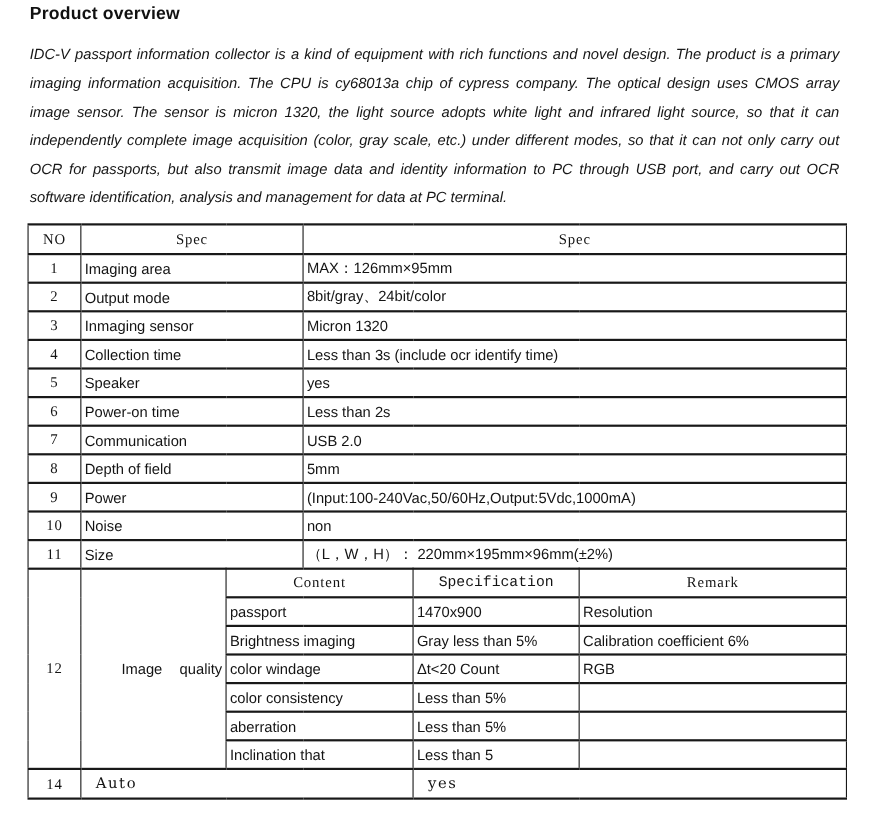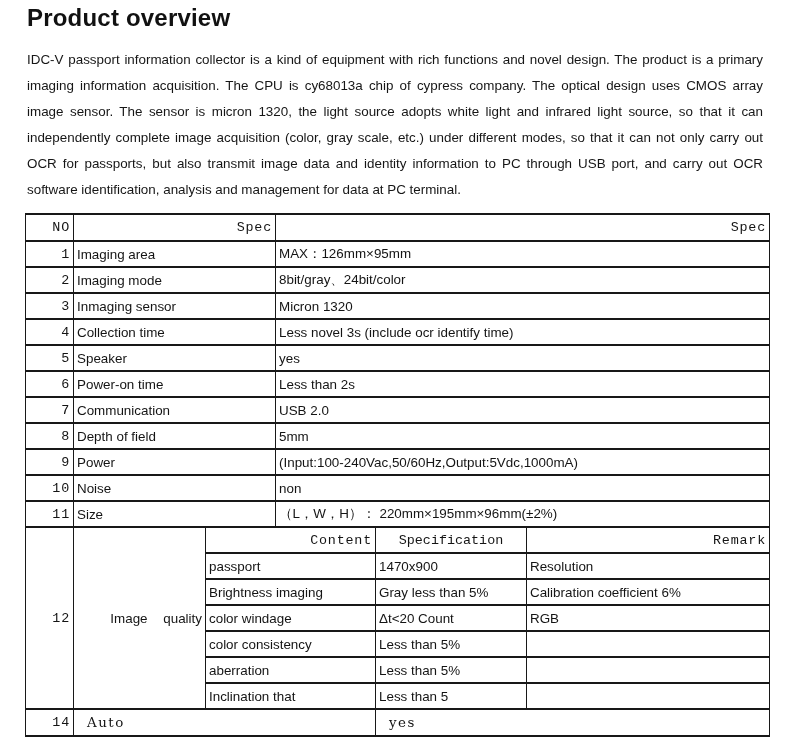--- a/index.html
+++ b/index.html
@@ -6,29 +6,30 @@
   body {
     width: 790px; height: 743px;
     background: #ffffff;
     color: #1b1b1b;
     font-family: "Liberation Sans", sans-serif;
     overflow: hidden;
   }
   .page { width: 790px; height: 743px; box-sizing: border-box; padding: 2px 27px 0 27px; }
 
   .h-title {
-    font-size: 24px; font-weight: bold; color: #111;
+    font-size: 16px; font-weight: bold; color: #111;
     margin: 2px 0 0 0; letter-spacing: 0.2px;
     font-family: "Liberation Sans", sans-serif;
   }
   .overview-paragraph {
     margin: 15px 0 0 0;
     font-size: 13.4px; line-height: 26px;
     text-align: justify;
     color: #161616;
+    font-style: italic;
   }
   .h-params { margin-top: 15px; }
 
   table.spec {
     border-collapse: collapse;
     table-layout: fixed;
     width: 744px;
     margin: 10px 0 0 -2px;
     background: #fff;
   }
@@ -42,23 +43,22 @@
     overflow: hidden;
     white-space: nowrap;
     vertical-align: middle;
     color: #141414;
   }
   tr.hdr td { height: 25px; }
   tr.ftr td { height: 25px; }
 
   .center { text-align: center; font-family: Liberation Mono, monospace; }
   .serif {
-    font-family: Liberation Mono, monospace;
+    font-family: Liberation Serif, serif;
     letter-spacing: 0.8px;
-    text-align: right;
   }
   .wide-serif {
     font-family: "DejaVu Serif", "Liberation Serif", serif;
     letter-spacing: 1.5px;
   }
   .iq-label { word-spacing: 12px; text-align: right; }
   .pad-left { padding-left: 13px !important; }
 </style>
 </head>
 <body>
@@ -87,32 +87,32 @@
       <td class="center serif" colspan="3">Spec</td>
     </tr>
 
     <tr>
       <td class="center serif">1</td>
       <td colspan="2">Imaging area</td>
       <td colspan="3">MAX：126mm×95mm</td>
     </tr>
     <tr>
       <td class="center serif">2</td>
-      <td colspan="2">Imaging mode</td>
+      <td colspan="2">Output mode</td>
       <td colspan="3">8bit/gray、24bit/color</td>
     </tr>
     <tr>
       <td class="center serif">3</td>
       <td colspan="2">Inmaging sensor</td>
       <td colspan="3">Micron 1320</td>
     </tr>
     <tr>
       <td class="center serif">4</td>
       <td colspan="2">Collection time</td>
-      <td colspan="3">Less novel 3s (include ocr identify time)</td>
+      <td colspan="3">Less than 3s (include ocr identify time)</td>
     </tr>
     <tr>
       <td class="center serif">5</td>
       <td colspan="2">Speaker</td>
       <td colspan="3">yes</td>
     </tr>
     <tr>
       <td class="center serif">6</td>
       <td colspan="2">Power-on time</td>
       <td colspan="3">Less than 2s</td>

